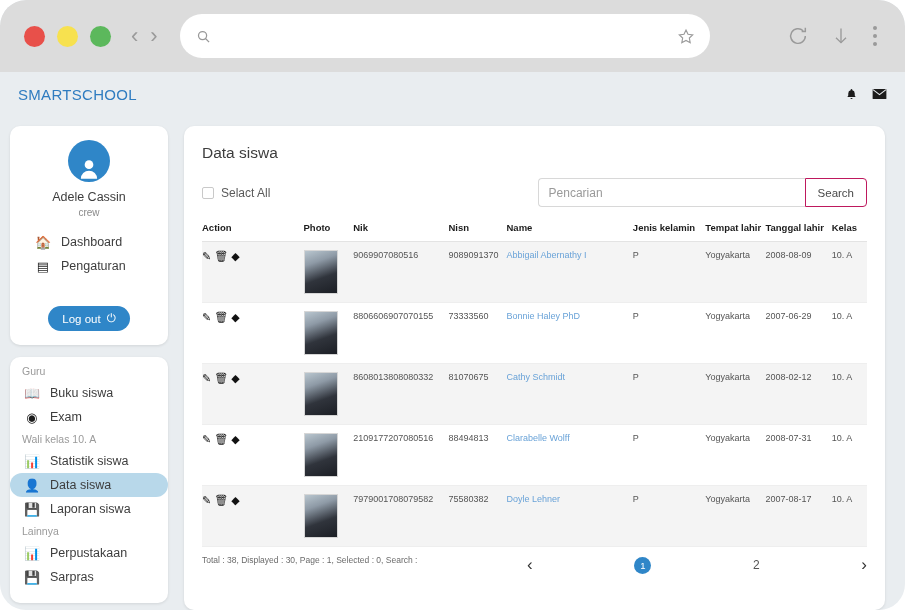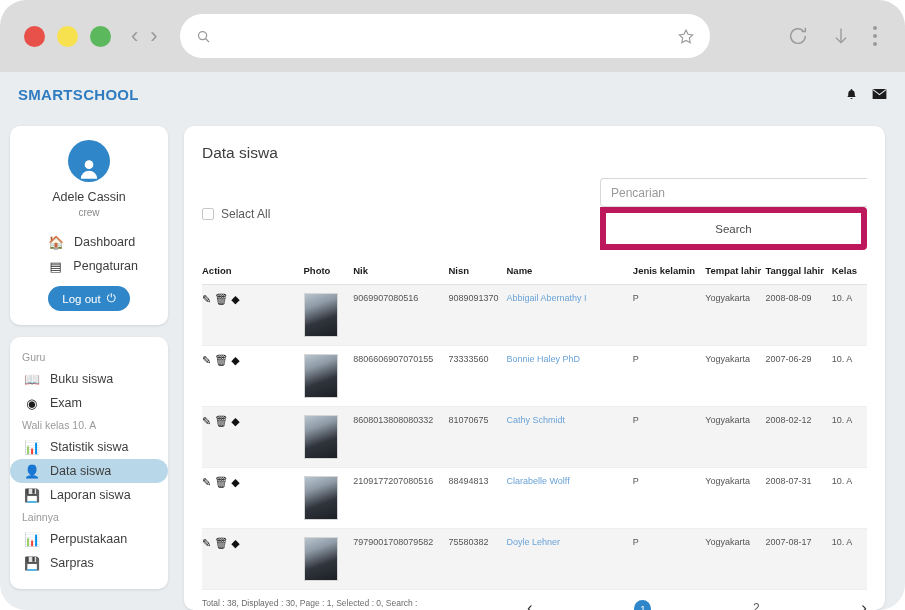--- a/index.html
+++ b/index.html
@@ -57,41 +57,41 @@
 
   
   .appbar {
     position: absolute; top: 72px; left: 0;
     width: 905px; height: 44px;
     background: #e9edf0;
     display: flex; align-items: center;
     padding: 0 18px;
   }
   .brand {
-    font-size: 15px; font-weight: bold;
+    font-size: 15px; font-weight: normal;
     color: #2f7cc0; letter-spacing: .3px;
   }
   .appbar-icons { margin-left: auto; display: flex; gap: 14px; align-items: center; color: #1c1c1c; }
 
   
   .body-area {
     position: absolute; top: 116px; left: 0;
     width: 905px; height: 494px;
     display: flex; gap: 16px;
     padding: 10px 20px 0 10px;
   }
   .sidebar { width: 158px; flex: 0 0 158px; display: flex; flex-direction: column; gap: 12px; }
   .card {
     background: #ffffff;
     border-radius: 10px;
     box-shadow: 0 1px 3px rgba(0,0,0,.10);
   }
 
   
-  .profile { padding: 14px 24px 14px; text-align: center; }
+  .profile { padding: 14px 11px 14px; text-align: center; }
   .avatar {
     width: 42px; height: 42px; border-radius: 50%;
     background: #2f86c8; margin: 0 auto 8px;
     display: flex; align-items: flex-end; justify-content: center;
     overflow: hidden;
   }
   .uname { font-size: 12.5px; color: #3d3d3d; }
   .urole { font-size: 10px; color: #8a8a8a; margin-top: 3px; }
   .menu { margin-top: 12px; }
   .mi {
@@ -100,49 +100,49 @@
     font-size: 12.5px; color: #3d3d3d;
     border-radius: 14px;
     cursor: pointer;
   }
   .mi .ic { width: 16px; text-align: center; font-size: 13px; color: #1c1c1c; line-height: 1; }
   .mi.active { background: #b8d8ea; }
   .logout {
     display: inline-flex; align-items: center; gap: 6px;
     background: #2f86c8; color: #fff;
     border: none; border-radius: 14px;
-    padding: 6px 14px; margin-top: 8px;
+    padding: 6px 14px; margin-top: 28px;
     font-size: 11.5px; cursor: pointer;
     font-family: "Liberation Sans", sans-serif;
   }
 
   
-  .navcard { padding: 10px 0 14px; }
+  .navcard { padding: 4px 0 14px; }
   .group-label { font-size: 10.5px; color: #9a9a9a; padding: 4px 0 4px 12px; }
 
   
   .main { flex: 1; }
   .content { padding: 18px 18px 10px; height: 449px; display: flex; flex-direction: column; }
   .page-title { font-size: 15.5px; color: #3d3d3d; margin-bottom: 16px; }
   .toolbar { display: flex; align-items: center; margin-bottom: 10px; }
   .selall { display: flex; align-items: center; gap: 7px; font-size: 12px; color: #5a5a5a; }
   .cb { width: 12px; height: 12px; border: 1px solid #c9c9c9; border-radius: 2px; background: #fff; }
-  .searchgrp { margin-left: auto; display: flex; flex-direction: column; }
+  .searchgrp { margin-left: auto; display: flex; }
   .searchgrp input {
     width: 267px; height: 29px;
     border: 1px solid #d8d8d8; border-right: none;
     border-radius: 4px 0 0 4px;
     padding: 0 10px; font-size: 12px; color: #3d3d3d;
     outline: none; font-family: "Liberation Sans", sans-serif;
     background: #fff;
   }
   .searchgrp input::placeholder { color: #9a9a9a; }
   .searchgrp button {
-    height: 43px; padding: 0 12px;
-    border: 6px solid #be185d; border-radius: 0 4px 4px 0;
+    height: 29px; padding: 0 12px;
+    border: 1px solid #be185d; border-radius: 0 4px 4px 0;
     background: #fff; font-size: 11.5px; color: #4a4a4a;
     cursor: pointer; font-family: "Liberation Sans", sans-serif;
   }
 
   
   table { width: 100%; border-collapse: collapse; table-layout: fixed; }
   thead th {
     text-align: left; font-size: 9.5px; font-weight: bold;
     color: #1c1c1c; padding: 5px 0 8px;
     border-bottom: 1px solid #e3e3e3;

